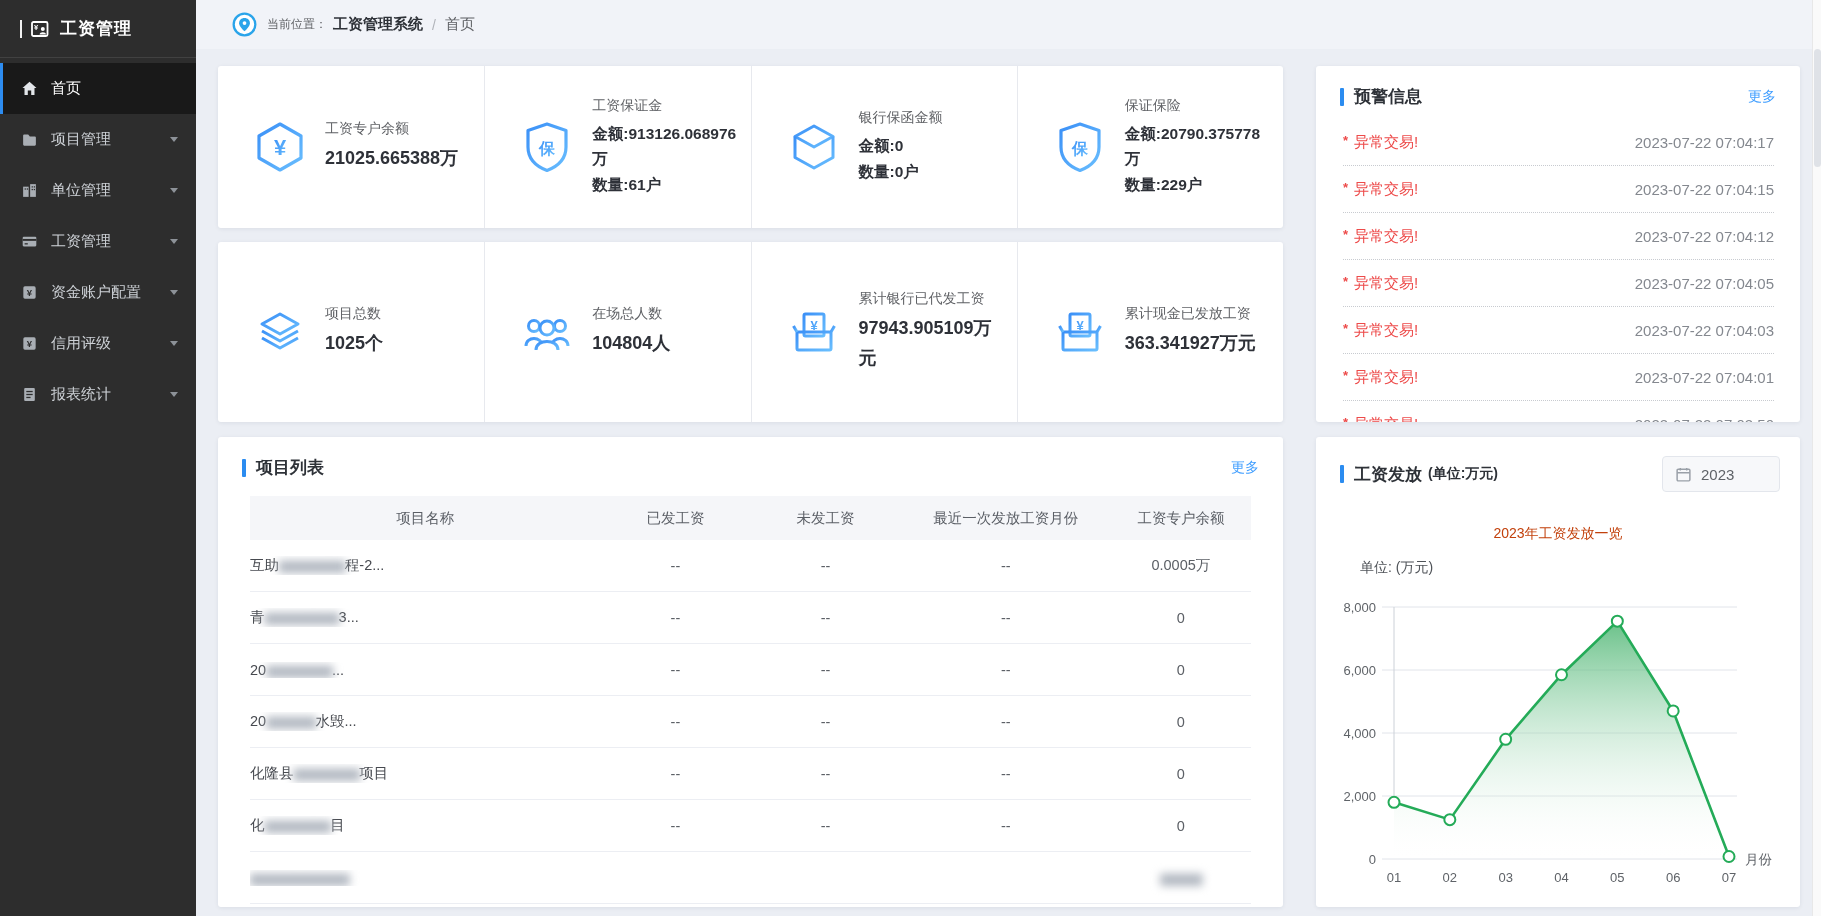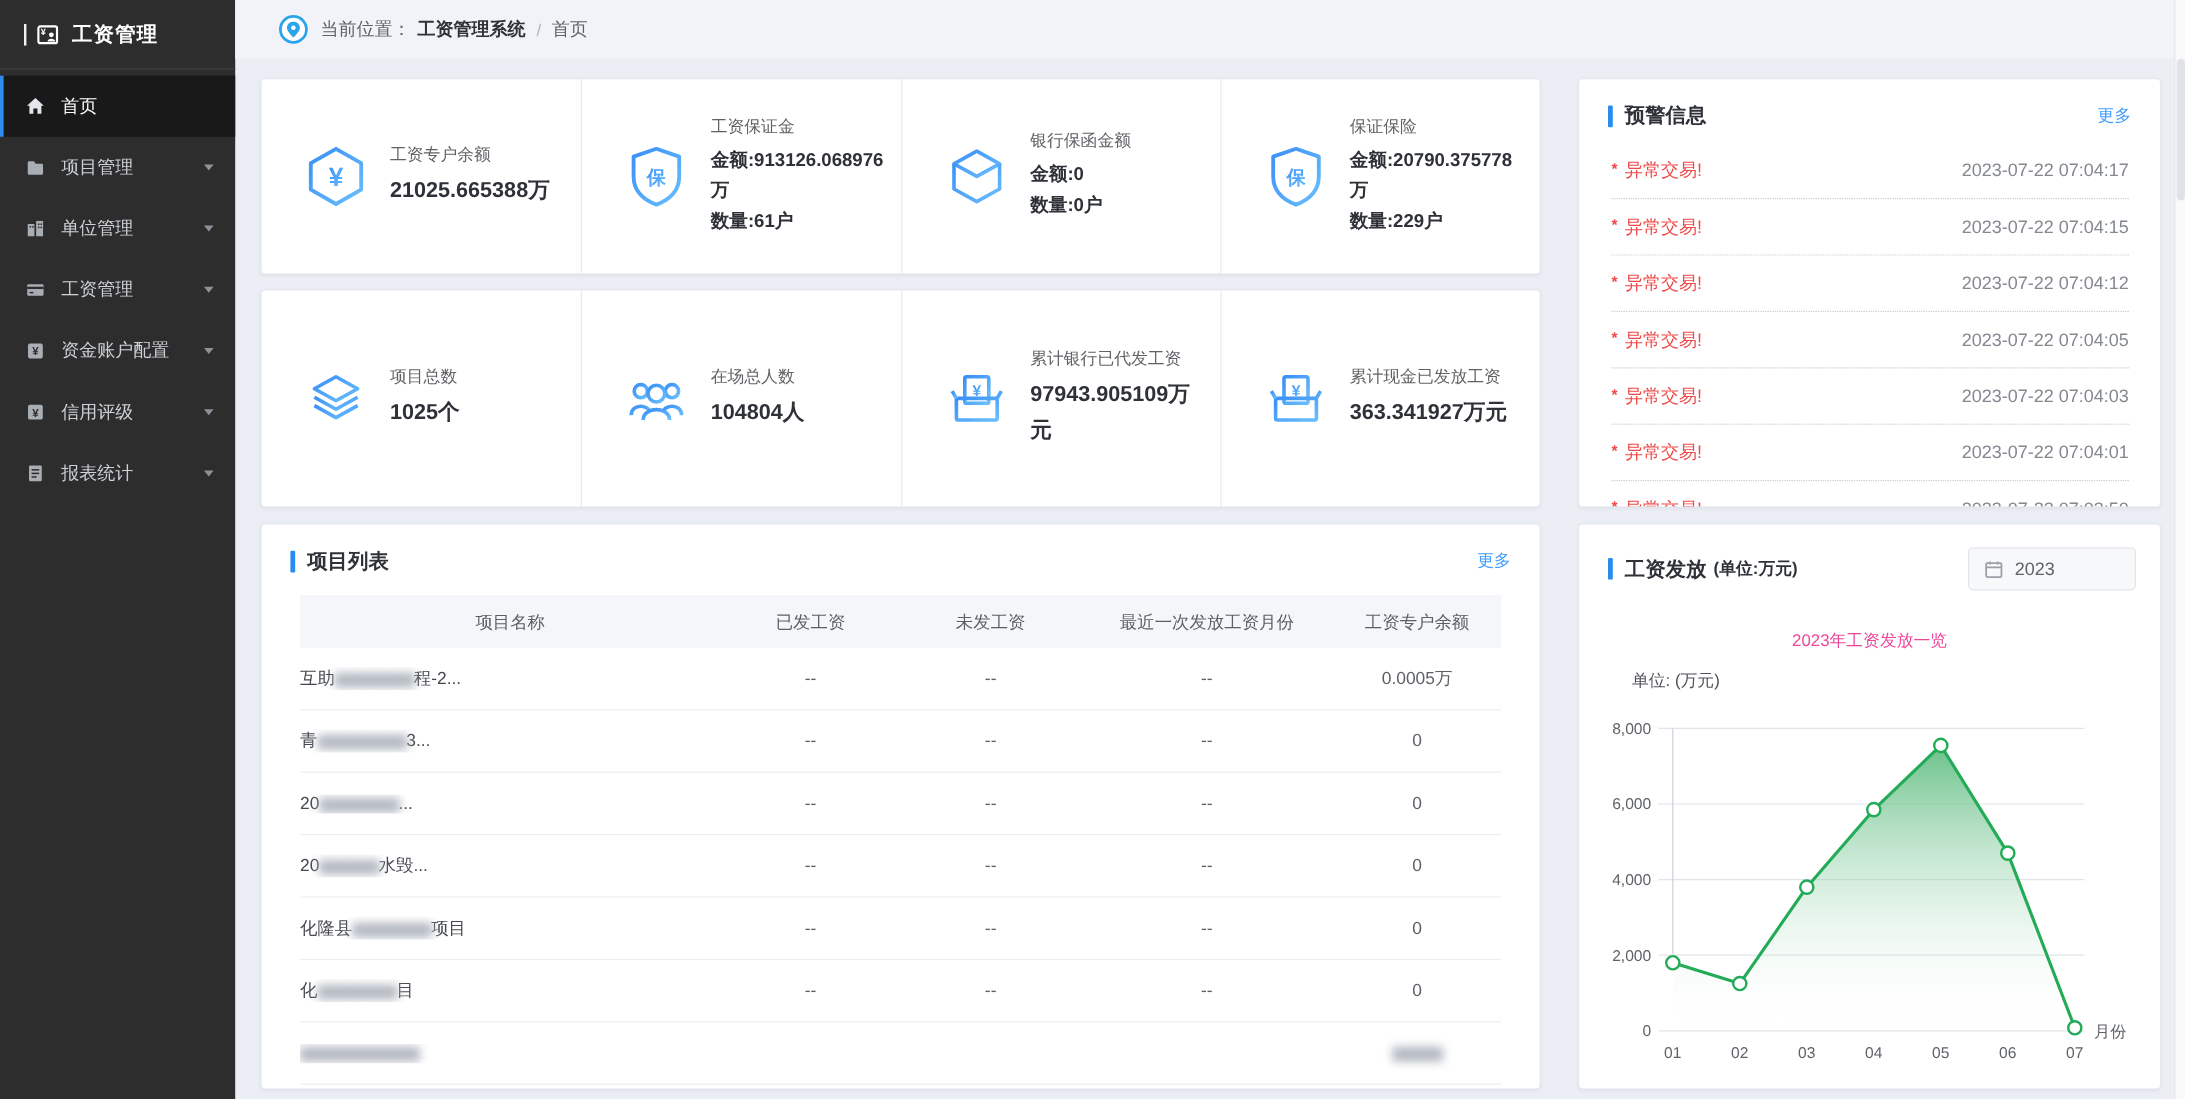--- a/index.html
+++ b/index.html
@@ -22,21 +22,21 @@
   .menu-item.active { background:#191919; color:#ffffff; }
   .menu-item.active::before { content:""; position:absolute; left:0; top:0; bottom:0; width:3px; background:#2d8cf0; }
   .caret { margin-left:auto; width:0; height:0; border-left:4.5px solid transparent;
            border-right:4.5px solid transparent; border-top:5px solid #8d9298; }
 
   
   .main { flex:1; padding:0 21px 0 22px; }
   .topbar { height:49px; display:flex; align-items:center; background:#f1f3f8;
             margin:0 -21px 0 -22px; padding:0 21px 0 36px; }
   .topbar svg { margin-right:10px; }
-  .bc-label { color:#606266; font-size:15px; margin-right:6px; }
+  .bc-label { color:#606266; font-size:12px; margin-right:6px; }
   .bc-root { color:#2e3238; font-size:15px; font-weight:bold; }
   .bc-sep { color:#b0b3b9; margin:0 9px; font-size:14px; }
   .bc-current { color:#606266; font-size:15px; }
 
   .content { display:flex; gap:33px; padding-top:17px; }
   .col-left { width:1065px; flex-shrink:0; }
   .col-right { flex:1; min-width:0; }
 
   .card { background:#ffffff; border-radius:3px; box-shadow:0 1px 4px rgba(30,40,60,.08); }
 
@@ -74,25 +74,25 @@
   .phead { height:44px; background:#f5f6f9; color:#5b5f66; font-size:14.5px; }
   .phead span { text-align:center; }
   .pdata { height:52px; border-bottom:1px solid #eceef3; color:#5c6066; font-size:14.5px; }
   .pcell { text-align:center; }
   .pname { text-align:left; color:#46494f; white-space:nowrap; overflow:hidden; }
   .blur-txt { filter:blur(4px); color:#b3b9c2; font-size:12px; letter-spacing:-1px; }
   .blur-txt:empty { display:none; }
 
   
   #chart-card { height:470px; overflow:hidden; }
-  .year-box { margin-left:auto; width:140px; height:36px; border:1px solid #e3e6ec; background:#f7f8fa;
+  .year-box { margin-left:auto; width:118px; height:36px; border:1px solid #e3e6ec; background:#f7f8fa;
               border-radius:4px; display:flex; align-items:center; padding-left:12px; cursor:pointer; }
   .year-box svg { margin-right:9px; }
   .year-text { color:#5f6368; font-size:15px; }
-  .chart-sub { text-align:center; color:#ec4899; font-size:14px; margin-top:24px; }
+  .chart-sub { text-align:center; color:#c2410c; font-size:14px; margin-top:24px; }
   .chart-unit { color:#4f5358; font-size:14px; margin:16px 0 18px 44px; }
   .chart-wrap { padding-left:16px; }
 
   
   .scrollbar-track { position:fixed; right:0; top:0; width:9px; height:100%; background:#fafafa;
                      border-left:1px solid #e8e8e8; }
   .scrollbar-thumb { position:absolute; top:49px; left:1px; width:7px; height:118px; background:#dfe2e7; border-radius:4px; }
 </style>
 </head>
 <body>

